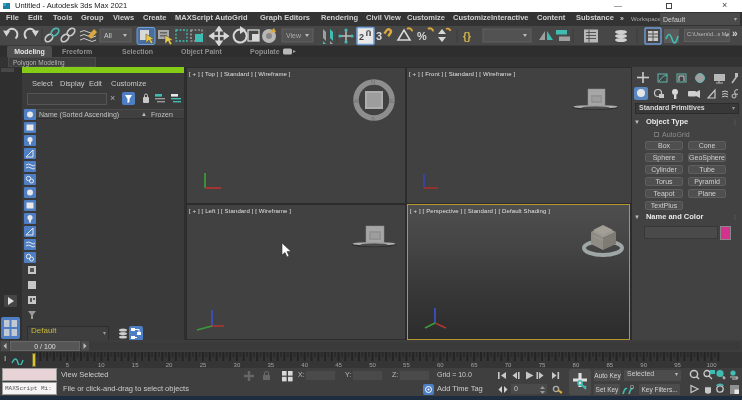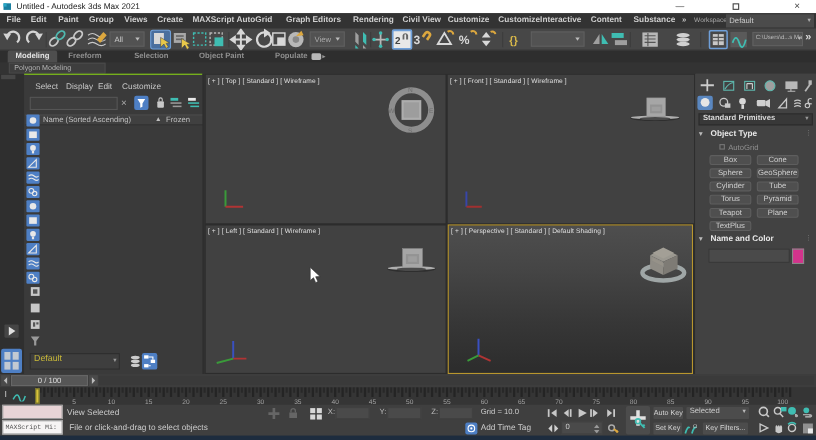--- a/index.html
+++ b/index.html
@@ -22,21 +22,21 @@
   </div>
   <div class="abs" style="left:15px;top:2px;font-size:7.5px;color:#222;">Untitled - Autodesk 3ds Max 2021</div>
   <div class="abs" style="left:614px;top:2px;font-size:8px;color:#444;">—</div>
   <div class="abs" style="left:666px;top:3px;width:6px;height:6px;border:1px solid #444;"></div>
   <div class="abs" style="left:722px;top:1px;font-size:9px;color:#444;">×</div>
 
   <div class="abs" style="left:0;top:12px;width:742px;height:14px;background:#333333;"></div>
   <div class="abs" id="menubar" style="left:0;top:14px;width:742px;height:11px;font-size:7.5px;font-weight:bold;color:#d0d0d0;">
       <span style="position: absolute; left: 6px; top: 0px;">File</span>
       <span style="position: absolute; left: 28px; top: 0px;">Edit</span>
-      <span style="position: absolute; left: 53px; top: 0px;">Paint</span>
+      <span style="position: absolute; left: 53px; top: 0px;">Tools</span>
       <span style="position: absolute; left: 81px; top: 0px;">Group</span>
       <span style="position: absolute; left: 113px; top: 0px;">Views</span>
       <span style="position: absolute; left: 143px; top: 0px;">Create</span>
       <span style="position: absolute; left: 175px; top: 0px;">MAXScript</span>
       <span style="position: absolute; left: 215px; top: 0px;">AutoGrid</span>
       <span style="position: absolute; left: 260px; top: 0px;">Graph Editors</span>
       <span style="position: absolute; left: 321px; top: 0px;">Rendering</span>
       <span style="position: absolute; left: 366px; top: 0px;">Civil View</span>
       <span style="position: absolute; left: 407px; top: 0px;">Customize</span>
       <span style="position: absolute; left: 453px; top: 0px;">Customize</span>
@@ -192,21 +192,21 @@
         <rect x="0" y="0.5" width="9" height="6" rx="1.5" fill="#b8b8b8"></rect>
         <polygon points="10,2 13,3.5 10,5" fill="#999"></polygon>
       </svg></div>
 
   <div class="abs" style="left:0;top:57px;width:742px;height:10px;background:#333333;"></div>
   <div class="abs" style="left:8px;top:57px;width:88px;height:10px;background:#3e3e3e;border:1px solid #4a4a4a;font-size:6.5px;color:#b5b5b5;padding:2px 0 0 4px;">Polygon Modeling</div>
 
   <div class="abs" style="left:0;top:67px;width:22px;height:273px;background:#2f2f2f;"></div>
   <div class="abs" style="left:1px;top:68px;width:13px;height:4px;background:#474747;"></div>
 
-  <div class="abs" id="sceneexp" style="left:22px;top:67px;width:162px;height:273px;background:#3a3a3a;border-top:1px solid #84cc16;">
+  <div class="abs" id="sceneexp" style="left:22px;top:67px;width:162px;height:273px;background:#3a3a3a;border-top:6px solid #84cc16;">
     <div class="abs" style="left:0;top:7px;width:164px;height:10px;font-size:7.5px;color:#c8c8c8;">
       <span style="position:absolute;left:10px;">Select</span>
         <span style="position:absolute;left:38px;">Display</span>
         <span style="position:absolute;left:67px;">Edit</span>
         <span style="position:absolute;left:89px;">Customize</span>
     </div>
     <div class="abs" style="left:5px;top:20px;width:80px;height:12px;background:#3e3e3e;border:1px solid #555;"></div>
     <div class="abs" style="left:88px;top:21px;font-size:9px;color:#aaa;">×</div>
     <div class="abs" style="left:100px;top:19px;width:13px;height:13px;background:#4e7fc4;border-radius:2px;">
       <svg width="13" height="13">

